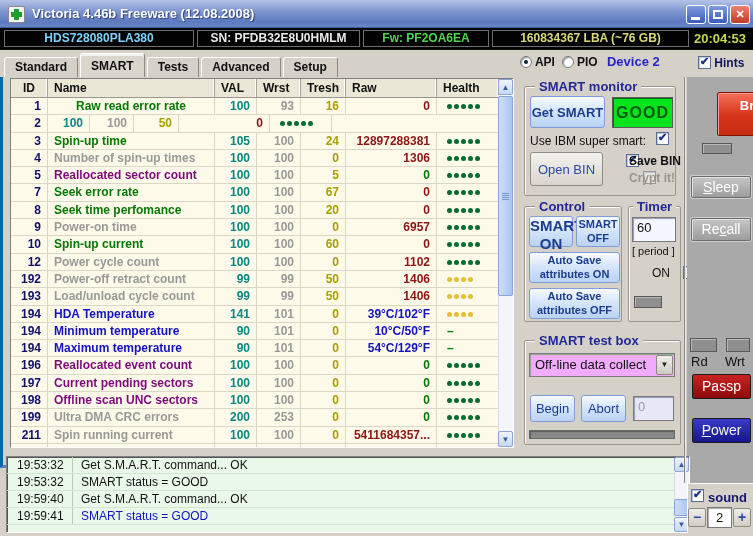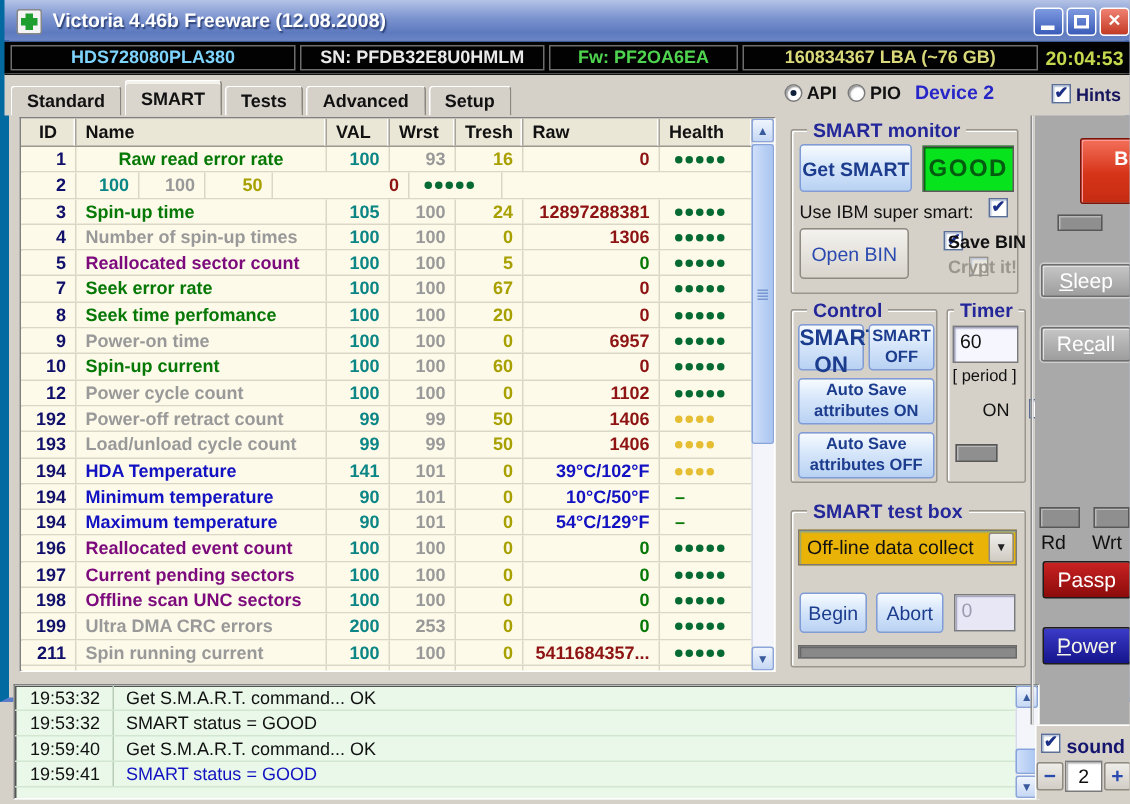--- a/index.html
+++ b/index.html
@@ -1,19 +1,19 @@
 <!DOCTYPE html>
 <html><head>
 <meta charset="utf-8">
 <style>
   * { margin:0; padding:0; box-sizing:border-box; }
   html,body { width:753px; height:536px; overflow:hidden; }
   body { font-family:"Liberation Sans", sans-serif; font-size:12px; background:#d5d1c9; }
   #win { position:relative; width:753px; height:468px; background:#d5d1c9;
-         border-left:6px solid #0369a1; border-right:3px solid #5b7dc9; border-bottom:3px solid #5b7dc9; }
+         border-left:3px solid #0369a1; border-right:3px solid #5b7dc9; border-bottom:3px solid #5b7dc9; }
   .abs { position:absolute; }
 
   
   #titlebar { left:-3px; top:0; width:753px; height:28px;
     background:linear-gradient(180deg,#b4c3e6 0%,#7b93cf 45%,#5e7abf 80%,#6a85c6 100%);
     border-bottom:1px solid #3d5a9e; }
   #app-icon { left:8px; top:6px; width:17px; height:17px; background:#f4f4f4; border:1px solid #888; border-radius:2px; }
   #app-icon .cross-v { position:absolute; left:5px; top:2px; width:5px; height:11px; background:#1d9e2f; }
   #app-icon .cross-h { position:absolute; left:2px; top:5px; width:11px; height:5px; background:#1d9e2f; }
   #title-text { left:32px; top:6px; color:#fff; font-weight:bold; font-size:13px; text-shadow:1px 1px 1px #2a3f75; white-space:nowrap; }
@@ -87,21 +87,21 @@
   .xpbtn { position:absolute; background:linear-gradient(180deg,#f7fbff,#d6e6fa 45%,#b9d2f3);
     border:1px solid #7f9cd8; border-radius:3px; color:#1c3c8e; font-weight:bold; text-align:center; }
   .graybtn { position:absolute; background:linear-gradient(180deg,#f4f2ee,#d9d5cd);
     border:1px solid #8f8b83; border-radius:3px; color:#2a4ab0; font-weight:bold; text-align:center; }
   #good-box { left:609px; top:97px; width:61px; height:31px; background:#07e41e; border:1px solid #5a5a5a;
     box-shadow:inset 1px 1px 0 #046b10; color:#045c10; font-weight:bold; font-size:16px; text-align:center; line-height:29px; letter-spacing:1px; }
   .small-label { position:absolute; color:#111; font-size:12px; white-space:nowrap; }
   .led { position:absolute; background:#8f8f8f; border:1px solid #585858; box-shadow:inset 1px 1px 0 #b8b8b8; }
   .sunken-input { position:absolute; background:#f6f6ff; border:1px solid #7a7a7a;
     box-shadow:inset 1px 1px 1px #9a9ab8; font-size:13px; color:#111; padding:2px 4px; font-family:"Liberation Sans",sans-serif; }
-  #dropdown { left:526px; top:353px; width:146px; height:24px; background:#eab308; border:1px solid #7a7a7a;
+  #dropdown { left:526px; top:353px; width:146px; height:24px; background:#f0abfc; border:1px solid #7a7a7a;
     box-shadow:inset 1px 1px 1px #8aa88a; font-size:13px; color:#111; line-height:22px; padding-left:5px; }
   #dropdown-btn { position:absolute; right:1px; top:1px; width:17px; height:20px;
     background:linear-gradient(180deg,#f0eeea,#cfcbc3); border:1px solid #8f8b83; border-radius:2px;
     font-size:8px; color:#222; text-align:center; line-height:18px; }
   #progress { left:526px; top:430px; width:146px; height:9px; background:#898989; border:1px solid #6a6a6a;
     box-shadow:inset 1px 1px 1px #5e5e5e; }
 
   
   #strip { left:684px; top:77px; width:66px; height:406px; background:#a9a9a9; }
   #btn-breakall { left:687px; top:92px; width:60px; height:44px;

